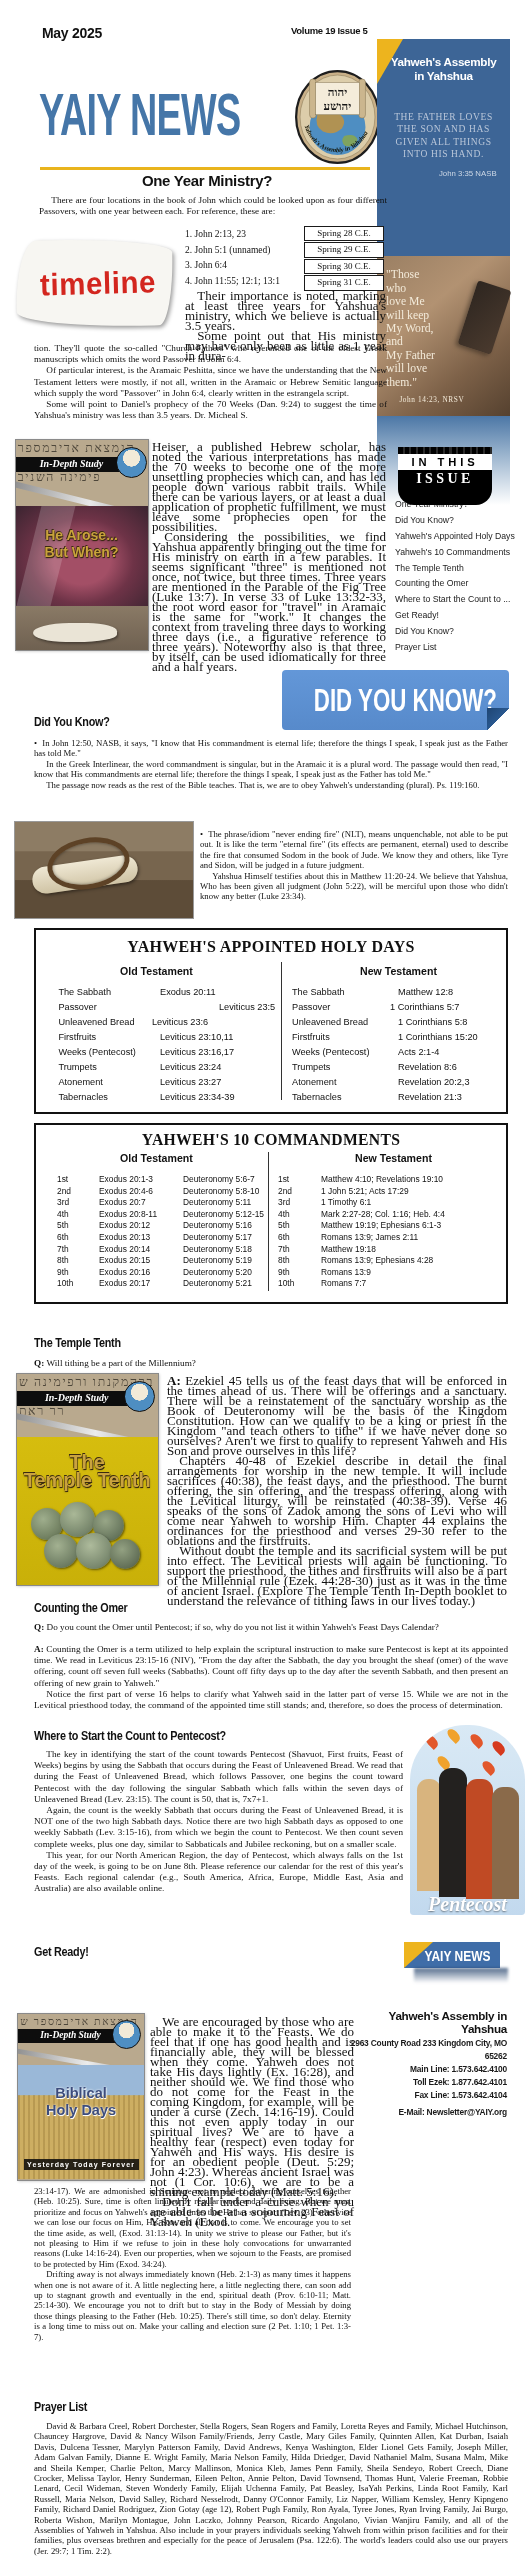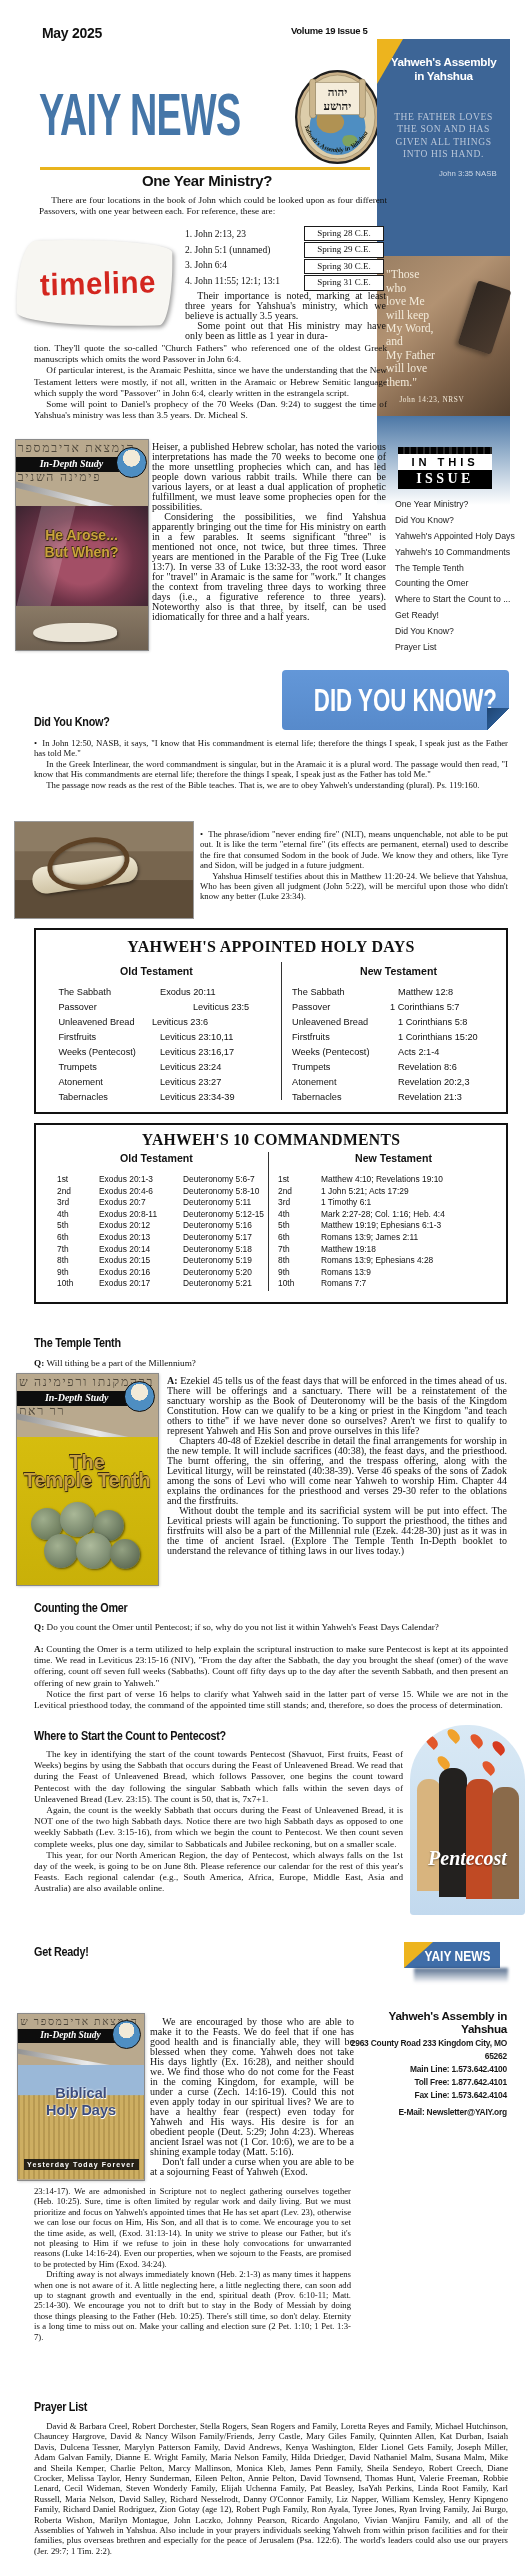--- a/index.html
+++ b/index.html
@@ -4,21 +4,21 @@
 <style>
   html,body{margin:0;padding:0;background:#888;}
   .page{position:relative;width:531px;height:2576px;background:#ffffff;overflow:hidden;
         font-family:"Liberation Serif",serif;color:#111;}
   .abs{position:absolute;}
   .sans{font-family:"Liberation Sans",sans-serif;}
   .serif{font-family:"Liberation Serif",serif;}
   .cond{font-family:"Liberation Sans",sans-serif;font-weight:700;letter-spacing:-0.3px;}
   .just{text-align:justify;}
   .b16{font-size:9.2px;line-height:11.2px;}
-  .b15{font-size:10px;line-height:10px;}
+  .b15{font-size:13px;line-height:10px;}
   .b155{font-size:8.7px;line-height:10.4px;}
   .ind{text-indent:12.3px;}
   p{margin:0;}
   .h-sec{font-size:12.3px;font-weight:700;font-family:"Liberation Sans",sans-serif;
          letter-spacing:-0.3px;transform:scaleX(.88);transform-origin:left;white-space:nowrap;}
   
   .masthead{font-size:59px;font-weight:700;font-family:"Liberation Sans",sans-serif;
             color:#4576a8;letter-spacing:-1.1px;transform:scaleX(.64);transform-origin:left;white-space:nowrap;}
   .yellow-rule{height:2.8px;background:#e9b41c;}
   
@@ -59,21 +59,21 @@
         border-radius:14% 86% 10% 90% / 80% 18% 85% 20%;transform:rotate(-1.5deg);}
   .timeline-word{color:#d3261f;font-family:"Liberation Sans",sans-serif;font-weight:700;
                  font-size:31px;letter-spacing:0.6px;transform:scaleX(.95);}
   .leafcard{background:linear-gradient(160deg,#5a3f24,#8a6a40 30%,#6b4c2c 80%,#3c2a16);border-radius:2.2px;}
   .leafcard-inner{position:absolute;left:12.3px;top:14.5px;right:12.3px;bottom:17px;background:
       linear-gradient(170deg,#caa76a,#d9bc84 40%,#b98f55 90%);border:1.1px solid #7a5a32;border-radius:3.4px;}
   .leaf-quote{font-style:italic;font-size:10.6px;line-height:21px;color:#2e1f0c;font-family:"Liberation Serif",serif;}
   .pent-card{background:linear-gradient(180deg,#d9e9f5,#c2d9ee);border-radius:56px 56px 3.4px 3.4px;overflow:hidden;}
   .flame{position:absolute;width:9px;height:14.5px;background:#e2572b;border-radius:50% 50% 50% 0;transform:rotate(-45deg);}
   .pent-script{color:#fff;font-size:20px;font-style:italic;font-weight:700;font-family:"Liberation Serif",serif;
-               text-shadow:0 0.6px 1.7px rgba(0,0,0,.45);}
+               text-shadow:0 0.6px 1.7px rgba(0,0,0,.45);margin-top:46px;}
   .yaiy-badge{background:#3f6da8;}
   .yaiy-badge-text{color:#fff;font-size:15px;font-weight:700;font-family:"Liberation Sans",sans-serif;
                    transform:scaleX(.8);transform-origin:center;white-space:nowrap;}
   .contact-line{font-family:"Liberation Sans",sans-serif;font-weight:700;letter-spacing:-0.2px;
                 font-size:8.4px;line-height:13px;color:#1a1a1a;}
   .qa-q{font-weight:700;}
 </style>
 </head>
 <body>
 
@@ -134,21 +134,21 @@
         <div class="those-line" style="font-size:11.7px;line-height:13.4px;">and</div>
         <div class="those-line" style="font-size:11.7px;line-height:13.4px;">My Father</div>
         <div class="those-line" style="font-size:11.7px;line-height:13.4px;">will love</div>
         <div class="those-line" style="font-size:11.7px;line-height:13.4px;">them."</div>
       </div>
     <div class="abs those-line" style="left:22.4px;top:139px;font-size:7.3px;letter-spacing:0.6px;">John 14:23, NRSV</div>
   </div>
 
   <div class="abs" style="left:377px;top:416px;width:133px;height:89px;background:linear-gradient(180deg,#4c77a6,#9db6cf 45%,#ffffff);"></div>
 
-  <div class="abs badge-issue" style="left:398px;top:447px;width:94px;height:41px;z-index:2;">
+  <div class="abs badge-issue" style="left:398px;top:447px;width:94px;height:58px;z-index:2;border-radius:16px;">
     <div style="height:6.7px;background:repeating-linear-gradient(90deg,#000 0 4.5px,#2a2a2a 4.5px 6.7px);"></div>
     <div class="sans" style="height:16px;background:#fff;color:#000;font-weight:700;font-size:11.2px;letter-spacing:3.9px;text-align:center;line-height:16px;">IN THIS</div>
     <div class="serif" style="height:19.6px;background:#000;color:#fff;font-weight:700;font-size:14px;letter-spacing:3.4px;text-align:center;line-height:18.5px;text-shadow:0 0 1.1px #000;">ISSUE</div>
   </div>
 
   <div class="abs" style="left:395px;top:499px;width:123px;">
 
   <div class="toc-item">One Year Ministry?</div>
       <div class="toc-item">Did You Know?</div>
       <div class="toc-item">Yahweh's Appointed Holy Days</div>
@@ -253,21 +253,21 @@
 
         <div class="hd-row">
           <span class="tbl-cell" style="left:22.4px;">The Sabbath</span>
           <span class="tbl-cell" style="left:124px;">Exodus 20:11</span>
           <span class="tbl-cell" style="left:256px;">The Sabbath</span>
           <span class="tbl-cell" style="left:362px;">Matthew 12:8</span>
         </div>
 
         <div class="hd-row">
           <span class="tbl-cell" style="left:22.4px;">Passover</span>
-          <span class="tbl-cell" style="left:110px;padding-left:47px;">Leviticus 23:5</span>
+          <span class="tbl-cell" style="left:136px;padding-left:47px;">Leviticus 23:5</span>
           <span class="tbl-cell" style="left:256px;">Passover</span>
           <span class="tbl-cell" style="left:354px;">1 Corinthians 5:7</span>
         </div>
 
         <div class="hd-row">
           <span class="tbl-cell" style="left:22.4px;">Unleavened Bread</span>
           <span class="tbl-cell" style="left:116px;">Leviticus 23:6</span>
           <span class="tbl-cell" style="left:256px;">Unleavened Bread</span>
           <span class="tbl-cell" style="left:362px;">1 Corinthians 5:8</span>
         </div>
@@ -490,21 +490,21 @@
 
   <div class="abs b155 just" style="left:34px;top:2186px;width:317px;">
     <p>23:14-17). We are admonished in Scripture not to neglect gathering ourselves together (Heb. 10:25). Sure, time is often limited by regular work and daily living. But we must prioritize and focus on Yahweh's appointed times that He has set apart (Lev. 23), otherwise we can lose our focus on Him, His Son, and all that is to come. We encourage you to set the time aside, as well, (Exod. 31:13-14). In unity we strive to please our Father, but it's not pleasing to Him if we refuse to join in these holy convocations for unwarranted reasons (Luke 14:16-24). Even our properties, when we sojourn to the Feasts, are promised to be protected by Him (Exod. 34:24).</p>
     <p class="ind">Drifting away is not always immediately known (Heb. 2:1-3) as many times it happens when one is not aware of it. A little neglecting here, a little neglecting there, can soon add up to stagnant growth and eventually in the end, spiritual death (Prov. 6:10-11; Matt. 25:14-30). We encourage you not to drift but to stay in the Body of Messiah by doing those things pleasing to the Father (Heb. 10:25). There's still time, so don't delay. Eternity is a long time to miss out on. Make your calling and election sure (2 Pet. 1:10; 1 Pet. 1:3-7).</p>
   </div>
 
   <div class="abs" style="left:346px;top:2009px;width:161px;text-align:right;">
     <div class="cond" style="font-size:11.7px;margin-bottom:2.2px;">Yahweh's Assembly in Yahshua</div>
     <div class="contact-line">2963 County Road 233 Kingdom City, MO 65262</div>
     <div class="contact-line">Main Line: 1.573.642.4100</div>
-    <div class="contact-line">Toll Free: 1.877.642.4101</div>
+    <div class="contact-line">Toll Ezek: 1.877.642.4101</div>
     <div class="contact-line">Fax Line: 1.573.642.4104</div>
     <div class="contact-line" style="margin-top:3.4px;">E-Mail: Newsletter@YAIY.org</div>
   </div>
 
 
   <div class="abs h-sec" style="left:34px;top:2400px;">Prayer List</div>
   <div class="abs b155 just" style="left:34px;top:2421px;width:474px;">
     <p class="ind">David &amp; Barbara Creel, Robert Dorchester, Stella Rogers, Sean Rogers and Family, Loretta Reyes and Family, Michael Hutchinson, Chauncey Hargrove, David &amp; Nancy Wilson Family/Friends, Jerry Castle, Mary Giles Family, Quinnten Allen, Kat Durban, Isaiah Davis, Dulcena Tessner, Marylyn Patterson Family, David Andrews, Kenya Washington, Elder Lionel Gets Family, Joseph Miller, Adam Galvan Family, Dianne E. Wright Family, Maria Nelson Family, Hilda Driedger, David Nathaniel Malm, Susana Malm, Mike and Sheila Kemper, Charlie Pelton, Marcy Mallinson, Monica Kleb, James Penn Family, Sheila Sendeyo, Robert Creech, Diane Crocker, Melissa Taylor, Henry Sunderman, Eileen Pelton, Annie Pelton, David Townsend, Thomas Hunt, Valerie Freeman, Robbie Lenard, Cecil Wideman, Steven Wonderly Family, Elijah Uchenna Family, Pat Beasley, IsaYah Perkins, Linda Root Family, Karl Russell, Maria Nelson, David Salley, Richard Nesselrodt, Danny O'Connor Family, Liz Napper, William Kemsley, Henry Kipngeno Family, Richard Daniel Rodriguez, Zion Gotay (age 12), Robert Pugh Family, Ron Ayala, Tyree Jones, Ryan Irving Family, Jai Burgo, Roberta Wishon, Marilyn Montague, John Laczko, Johnny Pearson, Ricardo Angolano, Vivian Wanjiru Family, and all of the Assemblies of Yahweh in Yahshua. Also include in your prayers individuals seeking Yahweh from within prison facilities and for their families, plus overseas brethren and especially for the peace of Jerusalem (Psa. 122:6). The world's leaders could also use our prayers (Jer. 29:7; 1 Tim. 2:2).</p>
   </div>
 

